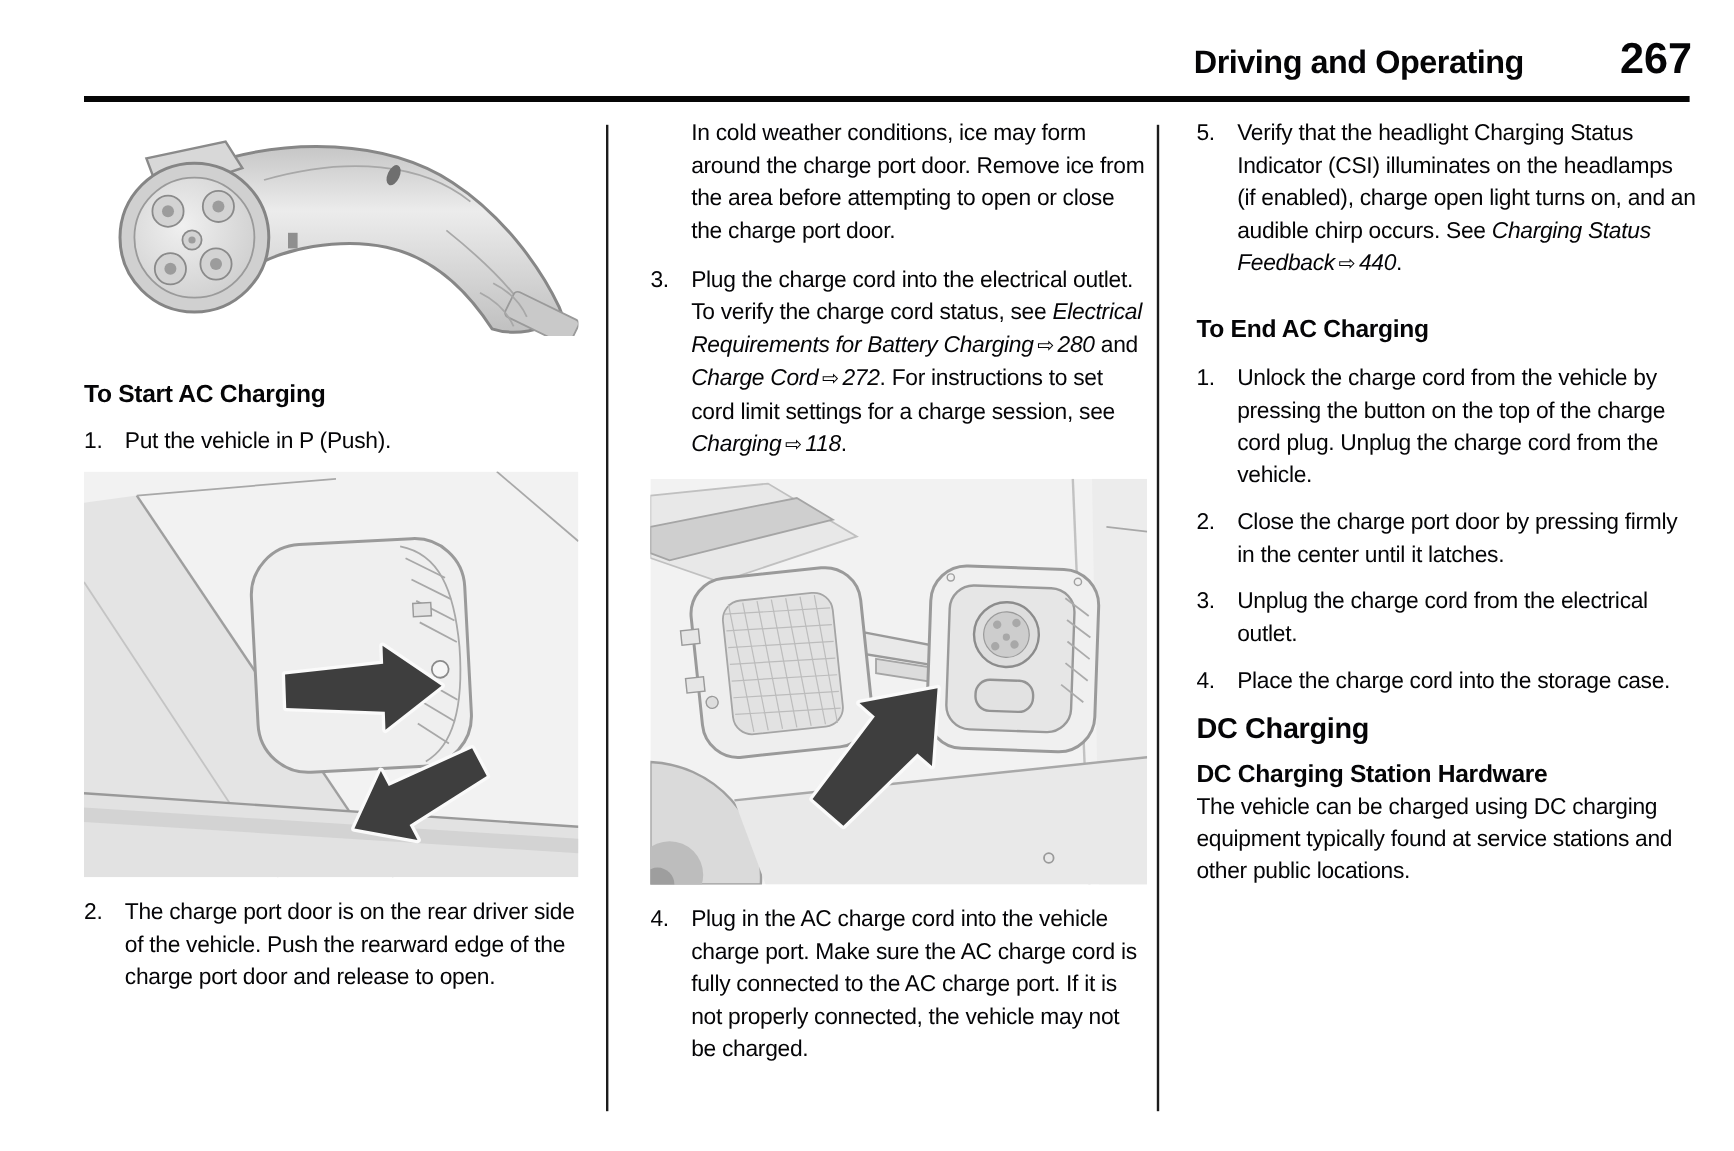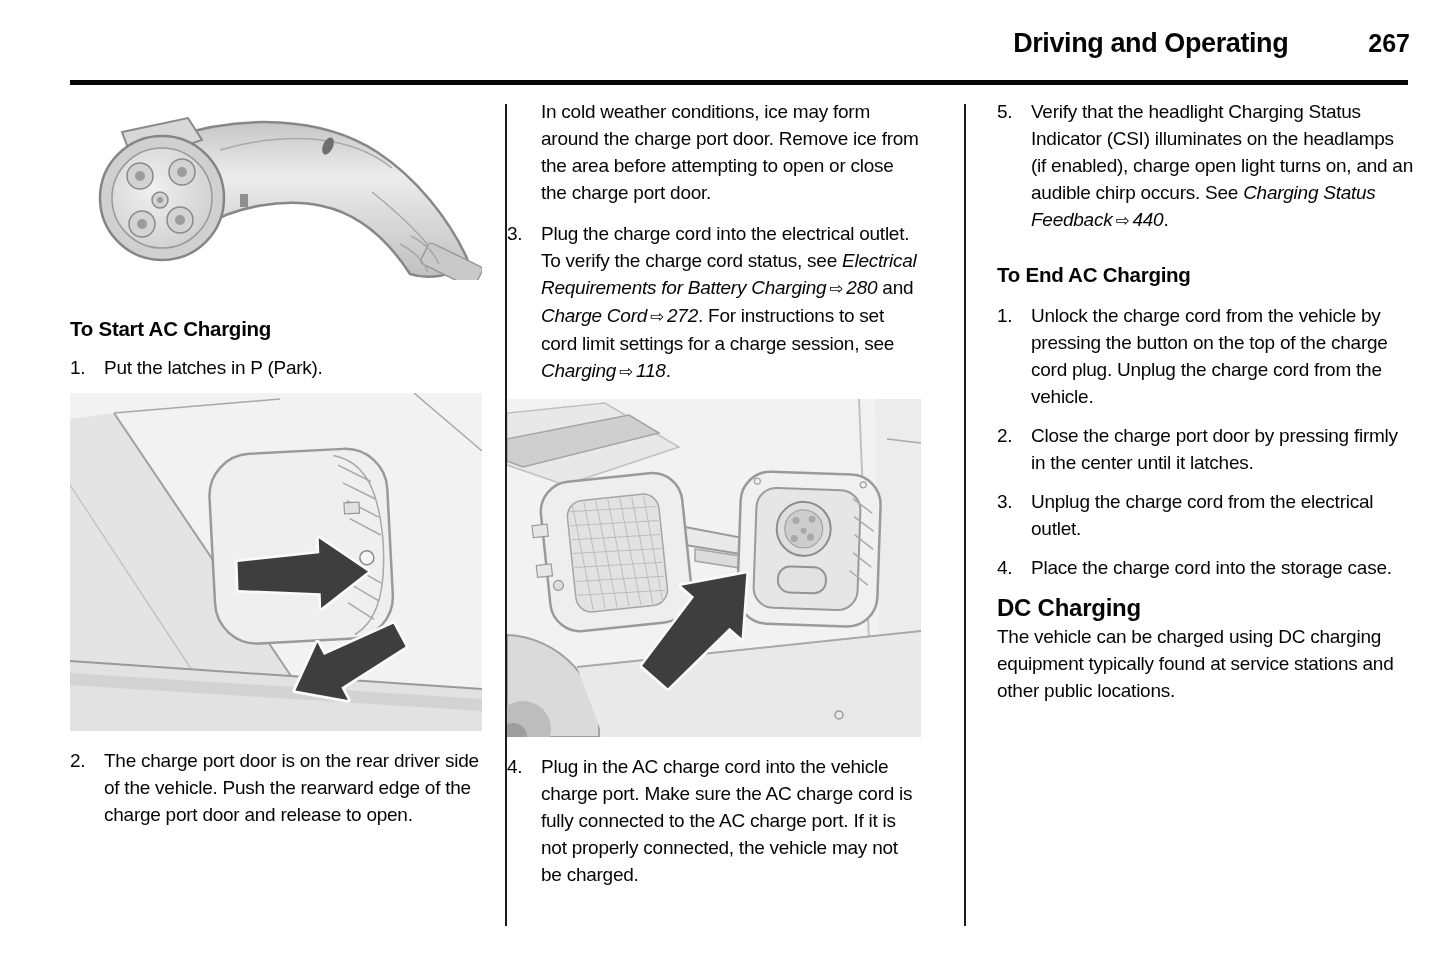--- a/index.html
+++ b/index.html
@@ -2,31 +2,31 @@
 <html><head>
 <meta charset="utf-8">
 <style>
   html,body{margin:0;padding:0;background:#ffffff;}
   body{width:1445px;height:959px;font-family:"Liberation Sans","DejaVu Sans",sans-serif;color:#050507;}
   .page{position:relative;width:1445px;height:959px;background:#fff;overflow:hidden;}
 
   
   .hdr{position:absolute;top:28px;left:0;width:1410px;display:flex;justify-content:flex-end;align-items:baseline;}
   .hdr-title{font-weight:bold;font-size:27px;letter-spacing:-0.4px;margin-right:80px;}
-  .hdr-page{font-weight:bold;font-size:25px;}
+  .hdr-page{font-weight:bold;font-size:36px;}
   .hdr-rule{position:absolute;top:80px;left:70px;width:1338px;height:5px;background:#060606;}
 
   
   .divider{position:absolute;top:104px;height:822px;width:2px;background:#1c1c1c;}
   .d1{left:505px;} .d2{left:964px;}
 
   
   .col{position:absolute;top:98px;font-size:19px;line-height:27px;letter-spacing:-0.25px;}
   .col1{left:70px;width:412px;}
-  .col2{left:507px;width:414px;}
+  .col2{left:542px;width:414px;}
   .col3{left:997px;width:416px;}
 
   .li{display:flex;margin:0 0 12px 0;}
   .li .num{width:34px;flex:none;}
   .li .txt{flex:1;}
   .note{margin:0 0 14px 34px;}
   i{font-style:italic;}
   .refarrow{font-style:normal;font-family:"DejaVu Sans",sans-serif;font-size:17px;padding:0 3px;}
 
   .h-sub{font-size:20.5px;font-weight:bold;line-height:26px;margin:0;}
@@ -97,21 +97,21 @@
         </g>
         <rect x="170" y="96" width="8" height="13" fill="#8f8f8f"></rect>
       </svg>
     </div>
 
 
     <h3 class="h-sub mt24">To Start AC Charging</h3>
 
     <div class="li mt12">
       <span class="num">1.</span>
-      <div class="txt">Put the latches in P (Park).</div>
+      <div class="txt">Put the vehicle in P (Push).</div>
     </div>
 
     <div class="fig mt8">
       <svg width="412" height="338" viewBox="0 0 412 338">
         <rect x="0" y="0" width="412" height="338" fill="#f2f2f2"></rect>
         <polygon points="0,26 44,20 258,338 0,338" fill="#e4e4e4"></polygon>
         <line x1="44" y1="20" x2="258" y2="338" stroke="#9f9f9f" stroke-width="2"></line>
         <line x1="0" y1="92" x2="162" y2="338" stroke="#c4c4c4" stroke-width="1.5"></line>
         <path d="M 44,20 L 210,6" class="sketch-line" stroke="#c9c9c9"></path>
         <path d="M 344,0 L 412,58" class="sketch-line" stroke="#cecece"></path>
@@ -251,17 +251,18 @@
     <div class="li">
       <span class="num">3.</span>
       <div class="txt">Unplug the charge cord from the electrical outlet.</div>
     </div>
     <div class="li">
       <span class="num">4.</span>
       <div class="txt">Place the charge cord into the storage case.</div>
     </div>
 
     <h2 class="h-main mt20">DC Charging</h2>
+    <h3 class="h-sub mt10">DC Charging Station Hardware</h3>
 
     <p class="para mt8">The vehicle can be charged using DC charging equipment typically found at service stations and other public locations.</p>
   </section>
 
 </div>
 
 </body></html>

